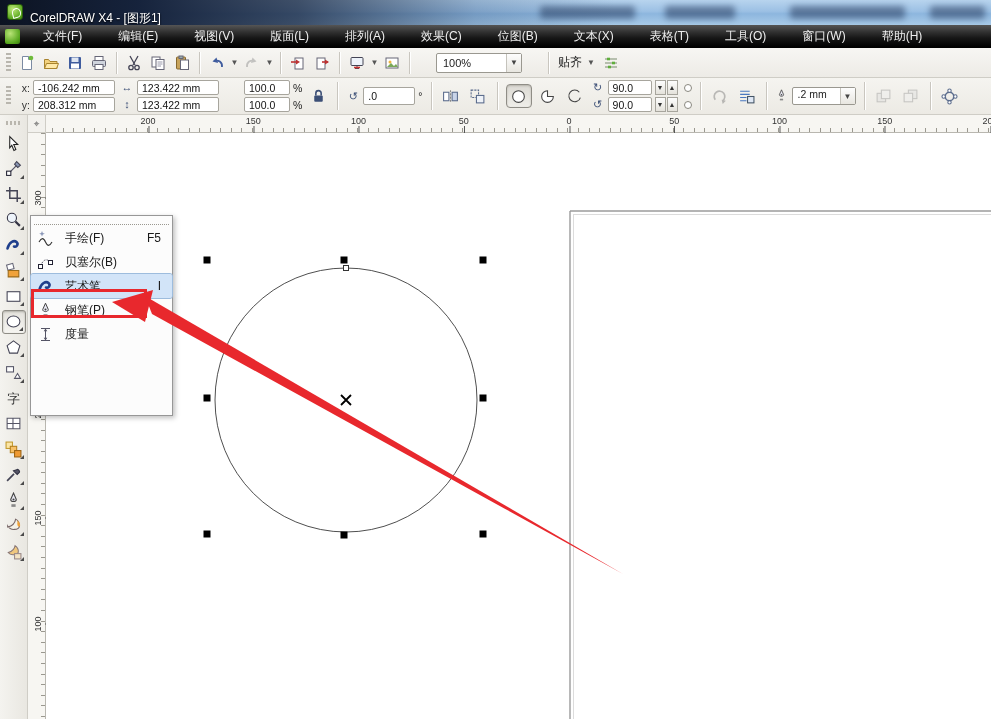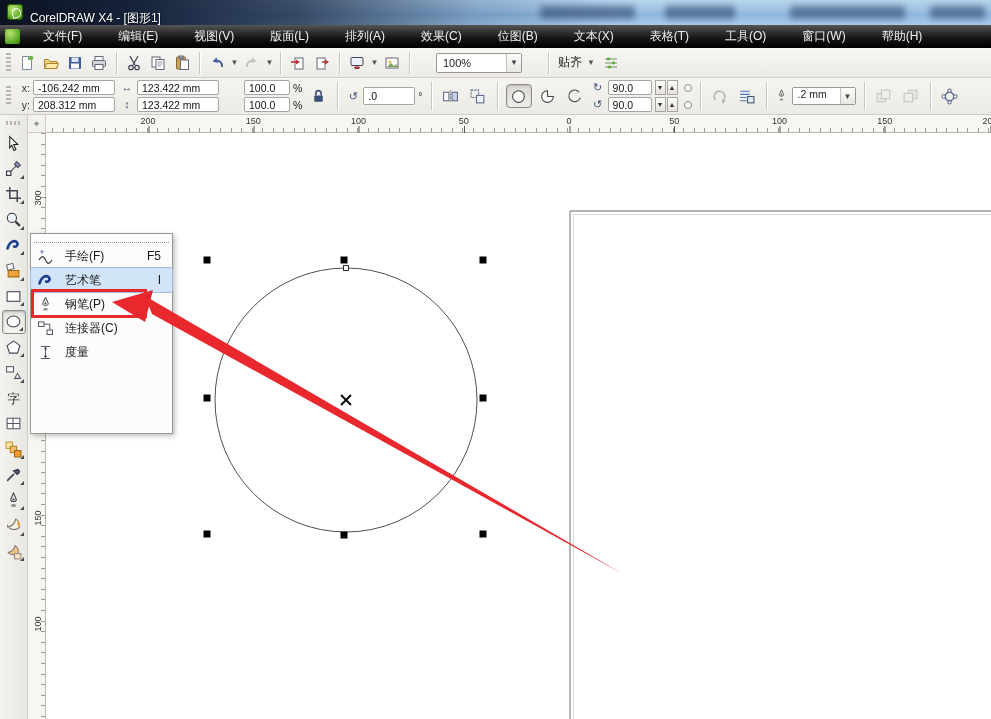--- a/index.html
+++ b/index.html
@@ -94,21 +94,21 @@
   .tool { width:24px; height:24px; margin:1.5px auto; border-radius:3px; position:relative;
     display:flex; align-items:center; justify-content:center; }
   .tool svg { width:17px; height:17px; }
   .tool.has-flyout:after { content:""; position:absolute; right:2px; bottom:2px;
     border-left:4px solid transparent; border-bottom:4px solid #4a4a4a; }
   .tool.active { background:linear-gradient(#e4e2dc,#f6f5f1); border:1px solid #8f8d86; box-shadow:inset 0 1px 2px #b0aea7; }
 
   .canvas { position:absolute; left:46px; top:133px; width:945px; height:586px; background:#fff; }
 
   
-  .flyout { position:absolute; left:30px; top:233px; width:143px; height:201px; background:#fcfcfc;
+  .flyout { position:absolute; left:30px; top:215px; width:143px; height:201px; background:#fcfcfc;
     border:1px solid #979797; box-shadow:2px 2px 5px rgba(0,0,0,.25); z-index:5; }
   .fly-grip { height:7px; margin:2px 3px 1px;
     border-bottom:1px dotted #9a9890; }
   .fly-item { height:24px; display:flex; align-items:center; padding:0 5px 0 6px; font-size:12px; color:#1a1a1a; position:relative; }
   .fly-item .fico { width:17px; height:17px; margin-right:11px; flex:0 0 auto; }
   .fly-item .fico svg { width:17px; height:17px; }
   .fly-item .flab { flex:1; white-space:nowrap; }
   .fly-item .fsc { font-size:12px; color:#1a1a1a; padding-right:6px; }
   .fly-item.highlight { background:#d2e4f8; outline:1px solid #9dbcdd; border-radius:2px; }
 
@@ -571,47 +571,47 @@
   <div class="fly-grip"></div>
   <div id="flyout-items">
       <div class="fly-item">
         <span class="fico"><svg viewBox="0 0 17 17">
             <path d="M4.2 3l.8-2 .8 2 2 .8-2 .8-.8 2-.8-2-2-.8z" fill="#8a97b8"></path>
             <path d="M2 12c2.5-4.5 4.5-4.5 6.5 0s4 4.5 6.5 0" fill="none" stroke="#333" stroke-width="1.1"></path>
           </svg></span>
         <span class="flab">手绘(F)</span>
         <span class="fsc">F5</span>
       </div>
+      <div class="fly-item">
+        <span class="fico"><svg viewBox="0 0 17 17">
+            <path d="M3.5 12.5C6 4.5 10.5 4.5 13.5 8.5" fill="none" stroke="#556" stroke-dasharray="2 1.2"></path>
+            <rect x="1.5" y="10.5" width="4" height="4" fill="#fff" stroke="#223"></rect>
+            <rect x="11.5" y="6.5" width="4" height="4" fill="#fff" stroke="#223"></rect>
+          </svg></span>
+        <span class="flab">贝塞尔(B)</span>
+        <span class="fsc"></span>
+      </div>
       <div class="fly-item highlight">
         <span class="fico"><svg viewBox="0 0 17 17">
             <path d="M2.5 11.5C4 5 9 2.8 11.5 5c2.3 2 .3 5.5-2.5 4.5" fill="none" stroke="#1f3f8c" stroke-width="2.6" stroke-linecap="round"></path>
           </svg></span>
         <span class="flab">艺术笔</span>
         <span class="fsc">I</span>
       </div>
       <div class="fly-item">
         <span class="fico"><svg viewBox="0 0 17 17">
             <path d="M8.5 1.2l2.8 6.3c0 2.8-5.6 2.8-5.6 0Z" fill="#e9e9f4" stroke="#444"></path>
             <circle cx="8.5" cy="7.4" r="1" fill="#444"></circle>
             <path d="M6.5 12.2h4v2.3h-4z" fill="#888"></path>
           </svg></span>
         <span class="flab">钢笔(P)</span>
         <span class="fsc"></span>
       </div>
       <div class="fly-item">
         <span class="fico"><svg viewBox="0 0 17 17">
-            <rect x="1.5" y="2" width="5.5" height="4.5" fill="#fff" stroke="#556"></rect>
-            <rect x="10" y="10" width="5.5" height="4.5" fill="#fff" stroke="#556"></rect>
-            <path d="M7 4.2h5.8v5.8" fill="none" stroke="#556"></path>
-          </svg></span>
-        <span class="flab">连接器(C)</span>
-        <span class="fsc"></span>
-      </div>
-      <div class="fly-item">
-        <span class="fico"><svg viewBox="0 0 17 17">
             <path d="M4 2.5h9M4 14.5h9M8.5 2.5v12" stroke="#556" fill="none"></path>
             <path d="M8.5 2.5l-1.8 2.8h3.6zM8.5 14.5l-1.8-2.8h3.6z" fill="#556"></path>
           </svg></span>
         <span class="flab">度量</span>
         <span class="fsc"></span>
       </div>
     </div>
 </div>
 
 <svg class="ovl" id="anno-svg">

